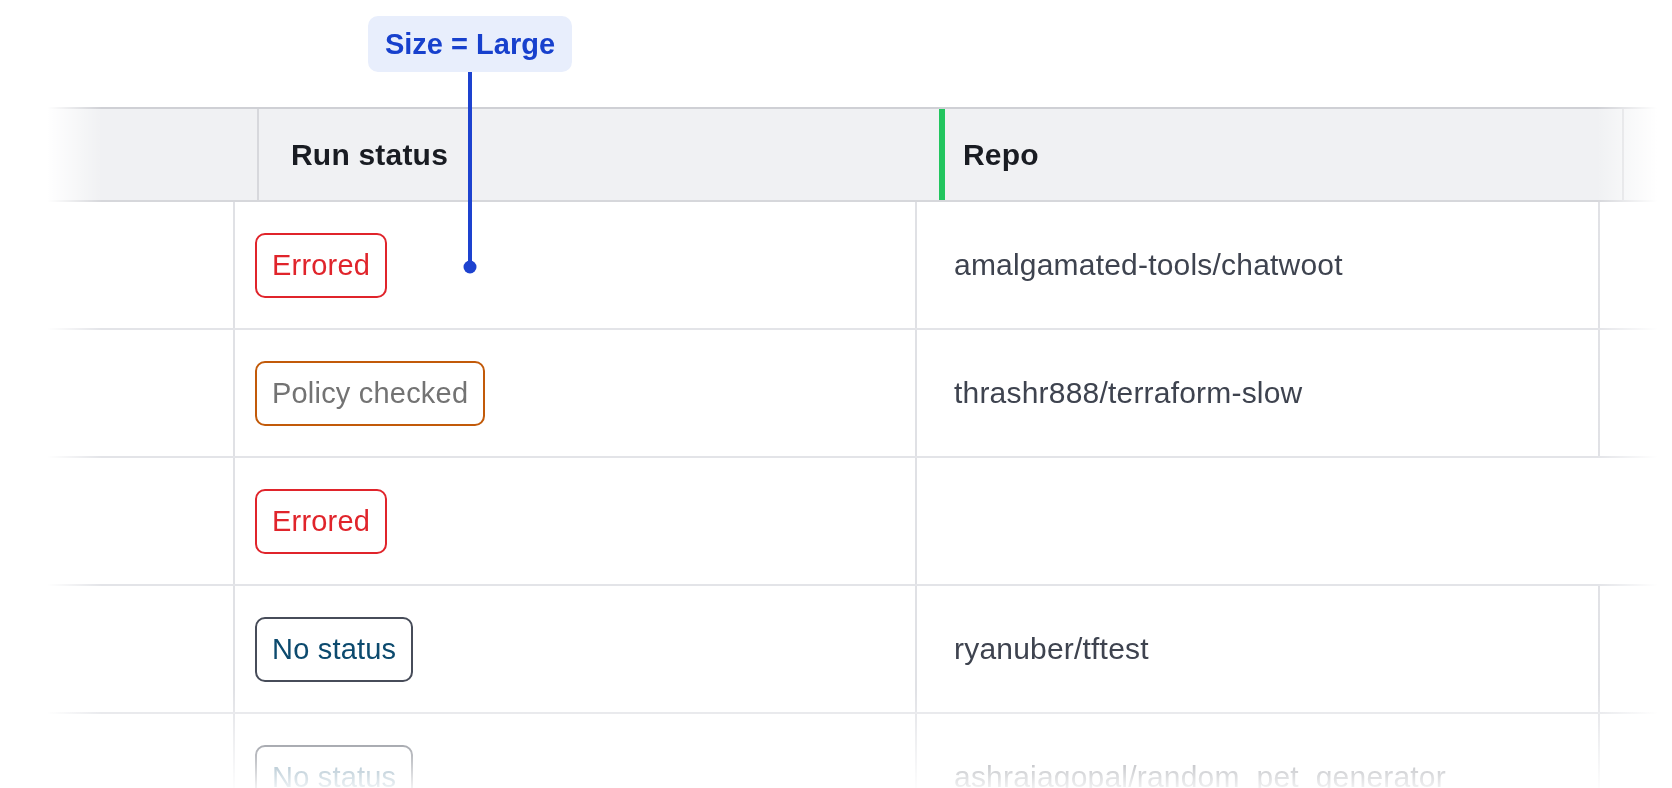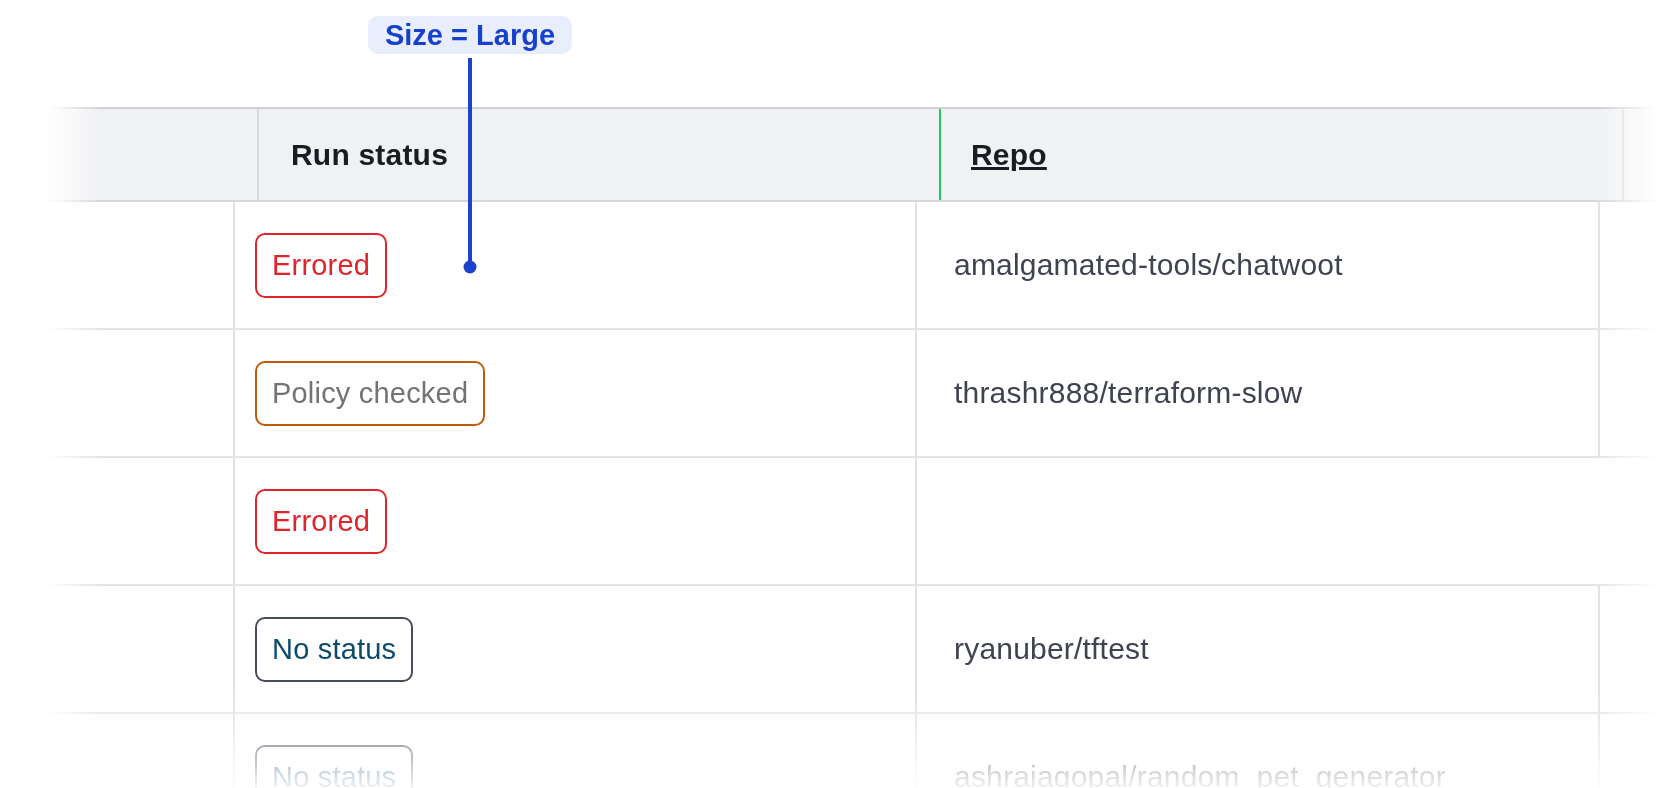--- a/index.html
+++ b/index.html
@@ -22,21 +22,21 @@
     border-top:2px solid #cfd0d5;
     border-bottom:2px solid #d6d7db;
   }
   .th {
     display:flex; align-items:center;
     font-size:30px; font-weight:bold; color:#191c22;
     letter-spacing:0.2px;
     margin-left:24px;
   }
   .th.col-status { padding-left:32px; border-left:2px solid #d7d8dc; }
-  .th.col-repo   { padding-left:30px; border-left:2px solid #22c55e;text-decoration:underline; }
+  .th.col-repo   { padding-left:18px; border-left:6px solid #22c55e; }
   .th.col-end    { border-left:2px solid #d7d8dc; }
 
   .trow { height:128px; background:#ffffff; border-bottom:2px solid #e3e4e8; }
   .cell { display:flex; align-items:center; }
   .cell.col-status { padding-left:20px; border-left:2px solid #e0e1e5; }
   .cell.col-repo   { padding-left:30px; border-left:2px solid #e0e1e5; }
   .cell.col-end    { border-left:2px solid #e0e1e5; }
 
   .repo-text { font-size:30px; color:#3e434f; letter-spacing:0.2px; white-space:nowrap;margin-left:7px; }
 
@@ -64,21 +64,21 @@
   .fade-bottom {
     left:0; top:688px; width:1672px; height:100px;
     background:linear-gradient(to bottom, rgba(255,255,255,0), rgba(255,255,255,0.93));
   }
 
   
   .annotation { position:absolute; z-index:3; }
   .annotation-pill {
     position:absolute; left:470px; top:16px;
     transform:translateX(-50%);
-    height:38px; padding:0 17px;
+    height:56px; padding:0 17px;
     display:flex; align-items:center;
     background:#e8eefc; border-radius:10px;
     font-size:29px; font-weight:600; color:#1740cd;
     white-space:nowrap;
   }
   .annotation-line {
     position:absolute; left:468px; top:58px;
     width:4px; height:204px;
     background:#1d42cf;
   }

